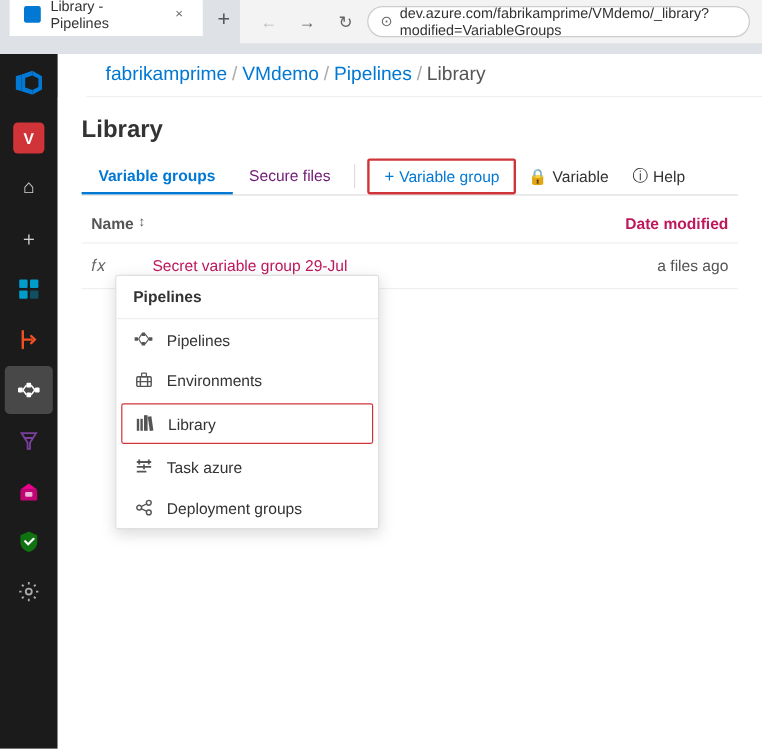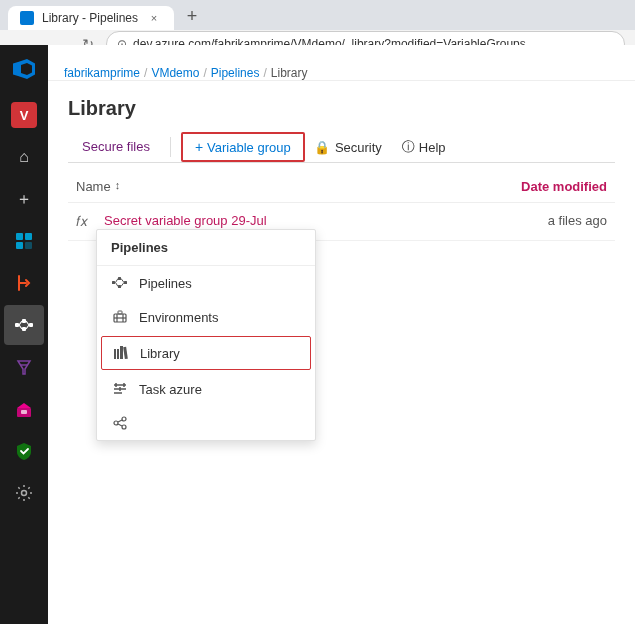--- a/index.html
+++ b/index.html
@@ -1,19 +1,19 @@
 <!DOCTYPE html>
 <html><head>
   <meta charset="utf-8">
   <style>
     * { box-sizing: border-box; margin: 0; padding: 0; }
     body { font-family: 'Segoe UI', Arial, sans-serif; font-size: 13px; background: #f8f8f8; width: 635px; height: 624px; overflow: hidden; }
 
     
-    .browser-chrome { background: #dee1e6; height: 45px; display: flex; flex-direction: column; }
+    .browser-chrome { background: #dee1e6; height: 45px; display: flex; flex-direction: row; }
     .browser-tabs { display: flex; align-items: flex-end; padding: 6px 0 0 8px; height: 30px; }
     .tab { background: white; border-radius: 8px 8px 0 0; padding: 4px 12px; display: flex; align-items: center; gap: 8px; font-size: 12px; color: #333; min-width: 160px; }
     .tab-icon { width: 14px; height: 14px; background: #0078d4; border-radius: 2px; display: inline-block; flex-shrink: 0; }
     .tab-close { width: 16px; height: 16px; display: flex; align-items: center; justify-content: center; border-radius: 50%; cursor: pointer; font-size: 11px; color: #666; margin-left: auto; }
     .tab-new { width: 28px; height: 28px; display: flex; align-items: center; justify-content: center; border-radius: 50%; cursor: pointer; font-size: 18px; color: #555; margin-left: 4px; }
     .browser-nav { background: #f3f3f3; height: 36px; display: flex; align-items: center; padding: 0 10px; gap: 4px; }
     .nav-btn { width: 28px; height: 28px; border: none; background: none; cursor: pointer; border-radius: 50%; display: flex; align-items: center; justify-content: center; color: #666; font-size: 14px; }
     .nav-btn.disabled { color: #bbb; cursor: default; }
     .address-bar { flex: 1; height: 26px; background: white; border: 1px solid #ccc; border-radius: 14px; display: flex; align-items: center; padding: 0 10px; gap: 6px; font-size: 12px; color: #333; }
     .address-icon { font-size: 12px; color: #666; }
@@ -23,45 +23,45 @@
 
     
     .nav-rail { width: 48px; background: #1b1b1b; display: flex; flex-direction: column; align-items: center; padding: 4px 0; gap: 2px; flex-shrink: 0; }
     .rail-item { width: 40px; height: 40px; display: flex; align-items: center; justify-content: center; border-radius: 4px; cursor: pointer; position: relative; }
     .rail-avatar { width: 26px; height: 26px; background: #d13438; border-radius: 4px; display: flex; align-items: center; justify-content: center; color: white; font-weight: bold; font-size: 13px; }
     .rail-icon { color: rgba(255,255,255,0.8); font-size: 16px; }
     .nav-logo { width: 40px; height: 40px; display: flex; align-items: center; justify-content: center; margin-bottom: 4px; }
 
     
     .main-area { flex: 1; display: flex; flex-direction: column; overflow: hidden; }
-    .breadcrumb-bar { height: 36px; display: flex; align-items: flex-end; padding: 0 16px; gap: 4px; background: white; border-bottom: 1px solid #eee; font-size: 12px; color: #555; }
+    .breadcrumb-bar { height: 36px; display: flex; align-items: center; padding: 0 16px; gap: 4px; background: white; border-bottom: 1px solid #eee; font-size: 16px; color: #555; margin-left: 24px; }
     .breadcrumb-sep { color: #aaa; }
     .breadcrumb-link { color: #0078d4; cursor: pointer; }
 
     
     .content { flex: 1; padding: 16px 20px; background: white; position: relative; overflow: hidden; }
     .page-title { font-size: 20px; font-weight: 600; color: #333; margin-bottom: 12px; }
 
     
     .tabs-row { display: flex; align-items: center; border-bottom: 1px solid #ddd; margin-bottom: 0; }
     .tab-item { padding: 6px 14px; cursor: pointer; font-size: 13px; color: #701a75; border-bottom: 2px solid transparent; margin-bottom: -1px; }
     .tab-item.active { color: #0078d4; border-bottom: 2px solid #0078d4; font-weight: 600; }
     .tab-divider { width: 1px; height: 20px; background: #ddd; margin: 0 6px; }
     .tab-action { display: flex; align-items: center; gap: 4px; padding: 5px 12px; cursor: pointer; font-size: 13px; color: #333; border: 1px solid #c8c8c8; border-radius: 2px; margin-left: 4px; }
     .tab-action.highlighted { border: 2px solid #d13438; border-radius: 2px; color: #0078d4; }
     .tab-action-sec { display: flex; align-items: center; gap: 4px; padding: 5px 10px; cursor: pointer; font-size: 13px; color: #333; }
     .tab-action-help { display: flex; align-items: center; gap: 4px; padding: 5px 10px; cursor: pointer; font-size: 13px; color: #333; }
     .plus-icon { font-size: 14px; color: #0078d4; }
 
     
     .table-header { display: flex; align-items: center; padding: 8px 8px; margin-top: 8px; border-bottom: 1px solid #eee; color: #555; font-size: 13px; }
-    .col-name { flex: 1; display: flex; align-items: flex-start; gap: 4px; font-weight: 400; }
+    .col-name { flex: 1; display: flex; align-items: flex-start; gap: 4px; font-weight: 700; }
     .col-date { width: 180px; text-align: right; font-weight: 600; color: #be185d; }
     .sort-icon { font-size: 11px; color: #555; }
-    .table-row { display: flex; padding: 10px 8px; border-bottom: 1px solid #f0f0f0; cursor: pointer; }
+    .table-row { display: flex; align-items: center; padding: 10px 8px; border-bottom: 1px solid #f0f0f0; cursor: pointer; gap: 23px; }
     .row-icon { width: 20px; margin-right: 8px; color: #666; font-size: 14px; }
     .row-name { flex: 1; color: #be185d; font-size: 13px; }
     .row-date { width: 180px; text-align: right; color: #555; font-size: 13px; }
     .dropdown-menu { position: absolute; left: 48px; top: 148px; width: 220px; background: white; border: 1px solid #e0e0e0; box-shadow: 0 4px 12px rgba(0,0,0,0.15); z-index: 20; border-radius: 2px; }
     .dropdown-header { padding: 10px 14px; font-size: 13px; font-weight: 700; color: #333; border-bottom: 1px solid #eee; }
     .dropdown-item { display: flex; align-items: center; gap: 10px; padding: 8px 14px; cursor: pointer; font-size: 13px; color: #333; }
     .dropdown-item.highlighted { border: 1px solid #d13438; margin: 1px; border-radius: 2px; }
     .d-icon { width: 18px; height: 18px; display: flex; align-items: center; justify-content: center; color: #555; font-size: 13px; flex-shrink: 0; }
 
     
@@ -172,29 +172,30 @@
       <span class="breadcrumb-sep">/</span>
       <span class="breadcrumb-link">Pipelines</span>
       <span class="breadcrumb-sep">/</span>
       <span>Library</span>
     </div>
 
     <div class="content">
       <h1 class="page-title">Library</h1>
 
       <div class="tabs-row">
+        <div class="tab-item active">Variable groups</div>
         <div class="tab-item">Secure files</div>
         <div class="tab-divider"></div>
         <div class="tab-action highlighted">
           <span class="plus-icon">+</span>
           <span>Variable group</span>
         </div>
         <div class="tab-action-sec">
           <span style="font-size:13px;">🔒</span>
-          <span>Security</span>
+          <span>Variable</span>
         </div>
         <div class="tab-action-help">
           <span style="font-size:13px;">ⓘ</span>
           <span>Help</span>
         </div>
       </div>
 
       <div class="table-header">
         <div class="col-name">
           <span>Name</span>
@@ -271,18 +272,19 @@
         <div class="dropdown-item">
           <div class="d-icon">
             <svg width="16" height="16" viewBox="0 0 16 16">
                 <circle cx="4" cy="8" r="2" stroke="#555" stroke-width="1.2" fill="none"></circle>
                 <circle cx="12" cy="4" r="2" stroke="#555" stroke-width="1.2" fill="none"></circle>
                 <circle cx="12" cy="12" r="2" stroke="#555" stroke-width="1.2" fill="none"></circle>
                 <line x1="6" y1="7" x2="10" y2="5" stroke="#555" stroke-width="1.1"></line>
                 <line x1="6" y1="9" x2="10" y2="11" stroke="#555" stroke-width="1.1"></line>
               </svg>
           </div>
+          <span>Deployment groups</span>
         </div>
       </div>
 
     </div>
   </div>
 </div>
 
 </body></html>

